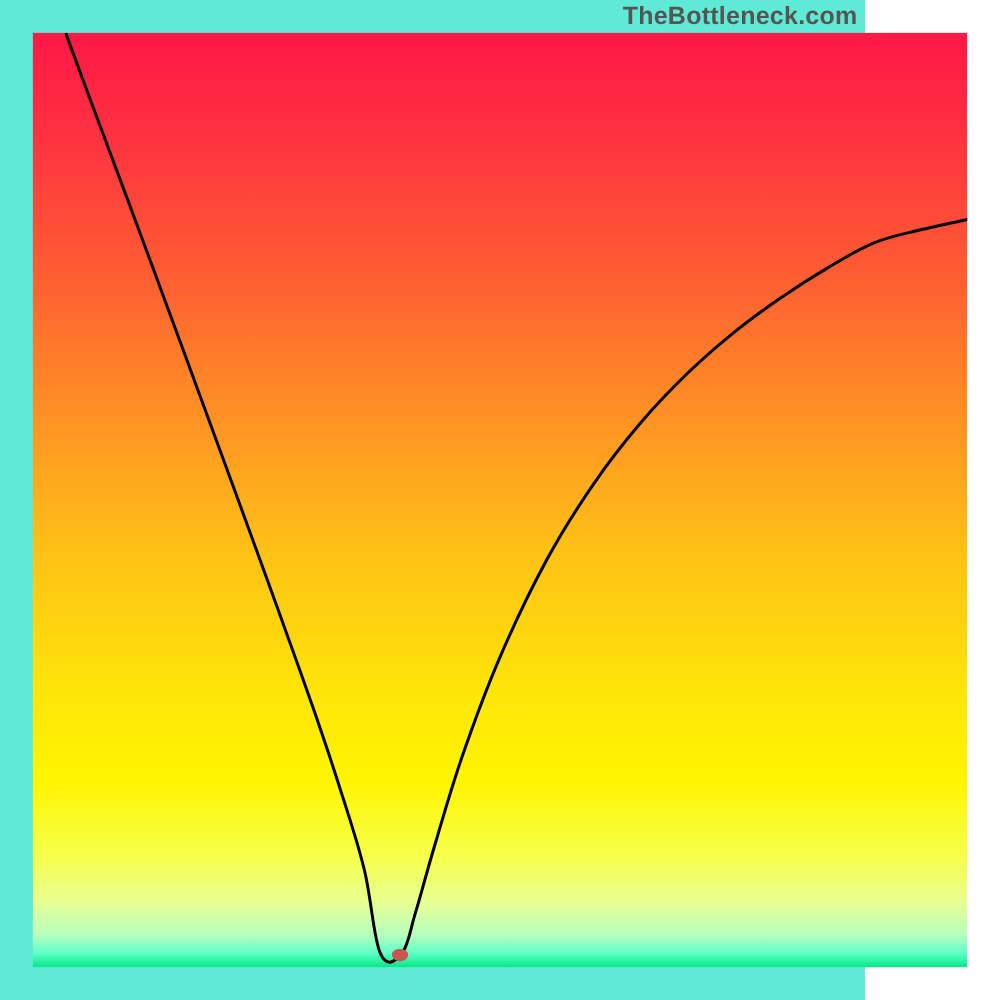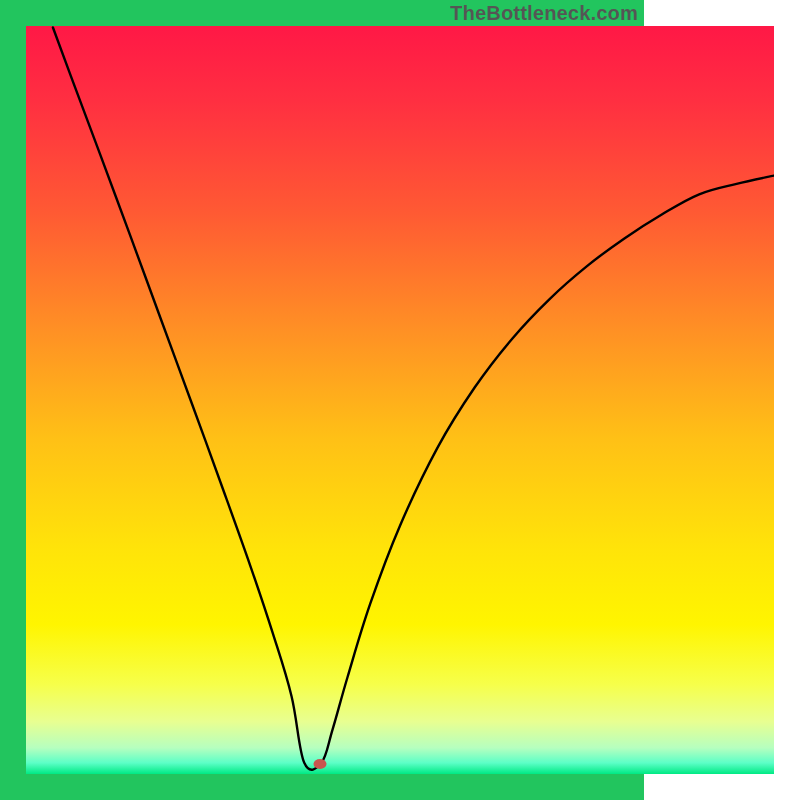--- a/index.html
+++ b/index.html
@@ -7,21 +7,22 @@
     padding: 0;
     width: 800px;
     height: 800px;
     overflow: hidden;
     font-family: Arial, Helvetica, sans-serif;
   }
   .stage {
     position: relative;
     width: 644px;
     height: 800px;
-    background: #22c55e;
+    background: #5eead4;
+    padding-left: 48px;
   }
   .plot {
     position: absolute;
     left: 26px;
     top: 26px;
     width: 748px;
     height: 748px;
     overflow: hidden;
   }
   .plot svg {

